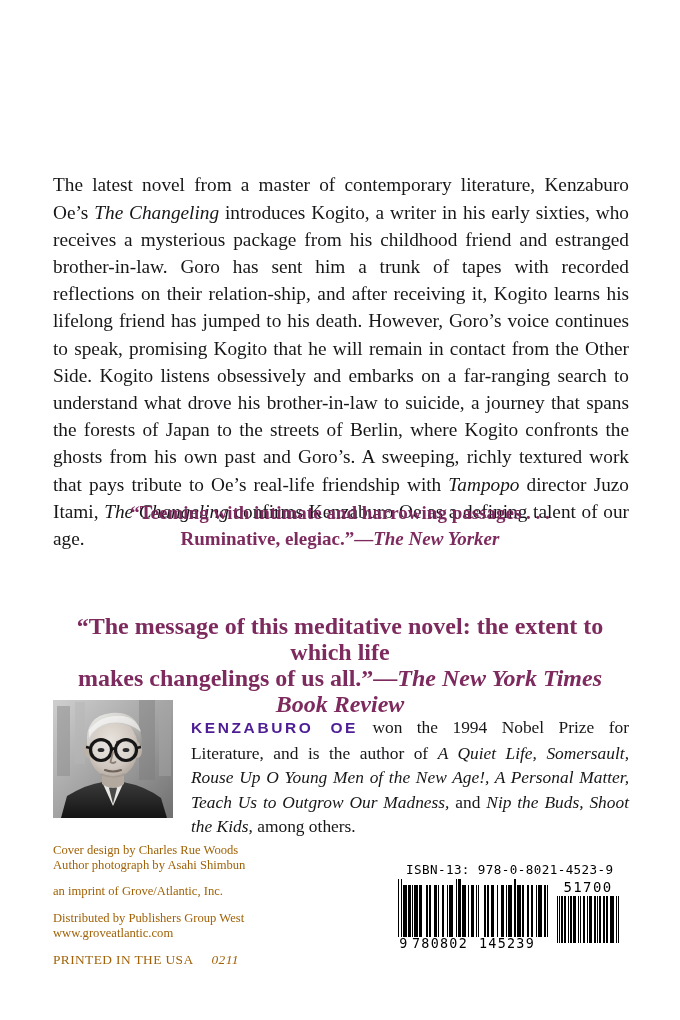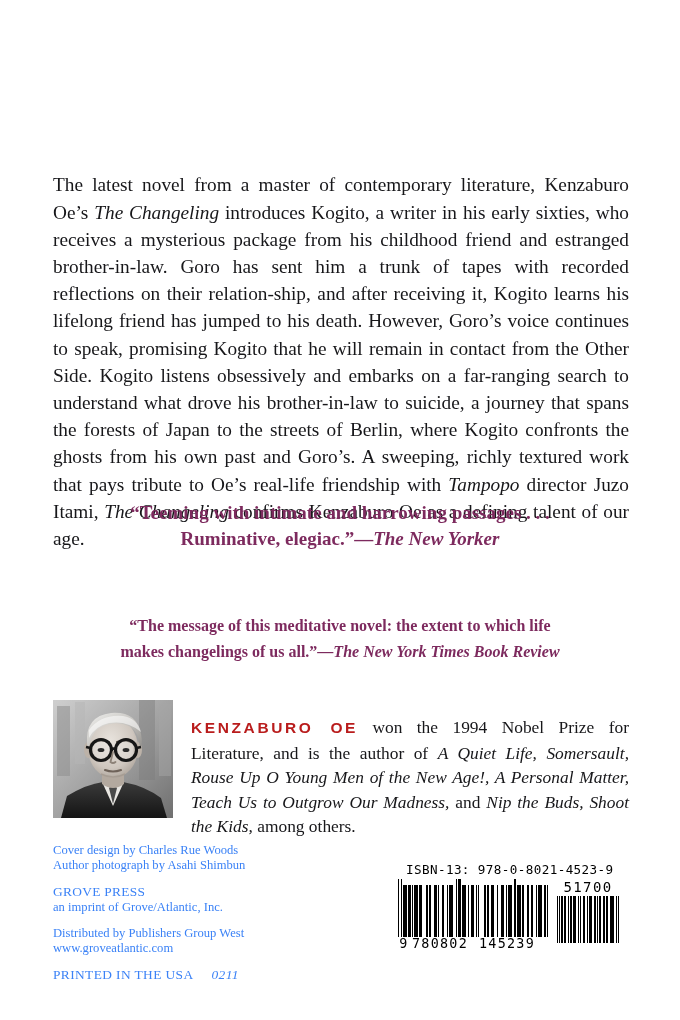--- a/index.html
+++ b/index.html
@@ -65,21 +65,21 @@
     left: 50px;
     width: 580px;
     text-align: center;
     color: #7d2a5e;
     font-weight: 700;
   }
   .praise i { font-style: italic; }
 
   #praise-1 { top: 500px; font-size: 19px; line-height: 26px; }
   #praise-2 { top: 563px; font-size: 19px; line-height: 26px; }
-  #praise-3 { top: 613px; font-size: 16px; line-height: 26px; }
+  #praise-3 { top: 613px; font-size: 24px; line-height: 26px; }
 
   
   .bio-wrap {
     position: absolute;
     left: 53px;
     top: 700px;
     width: 576px;
     height: 125px;
   }
   .author-photo {
@@ -97,36 +97,36 @@
     left: 138px;
     top: -2px;
     width: 438px;
     font-size: 17.4px;
     line-height: 24.4px;
     text-align: justify;
     color: #17171a;
   }
   .bio-text i { font-style: italic; }
   .author-name {
-    color: #b91c1c;
+    color: #4c1d95;
     font-family: "Liberation Sans", "DejaVu Sans", sans-serif;
     font-weight: 700;
     font-size: 15.5px;
     letter-spacing: 2.6px;
   }
 
   
   .publisher {
     position: absolute;
     left: 53px;
     top: 843px;
     width: 300px;
     font-size: 12.6px;
     line-height: 15.2px;
-    color: #3b82f6;
+    color: #a16207;
   }
   .publisher .grp { margin-bottom: 11px; }
   .publisher .grp:last-child { margin-bottom: 0; }
   .publisher .caps { font-size: 13.4px; letter-spacing: 0.3px; }
   .publisher .printed { font-size: 13.4px; letter-spacing: 0.4px; }
   .publisher .printed .code { margin-left: 18px; font-style: italic; }
 
   
   .barcode-block {
     position: absolute;
@@ -271,21 +271,20 @@
       <span class="author-name">KENZABURO OE</span><span> won the 1994 Nobel Prize for Literature, and is the author of </span><i>A Quiet Life, Somersault, Rouse Up O Young Men of the New Age!, A Personal Matter, Teach Us to Outgrow Our Madness,</i><span> and </span><i>Nip the Buds, Shoot the Kids,</i><span> among others.</span>
     </p>
   </div>
 
   <div class="publisher">
     <div class="grp">
       <div>Cover design by Charles Rue Woods</div>
       <div>Author photograph by Asahi Shimbun</div>
     </div>
     <div class="grp">
-      <div class="caps">GROVE PRESS</div>
       <div>an imprint of Grove/Atlantic, Inc.</div>
     </div>
     <div class="grp">
       <div>Distributed by Publishers Group West</div>
       <div>www.groveatlantic.com</div>
     </div>
     <div class="grp printed">
       <span>PRINTED IN THE USA</span><span class="code">0211</span>
     </div>
   </div>

